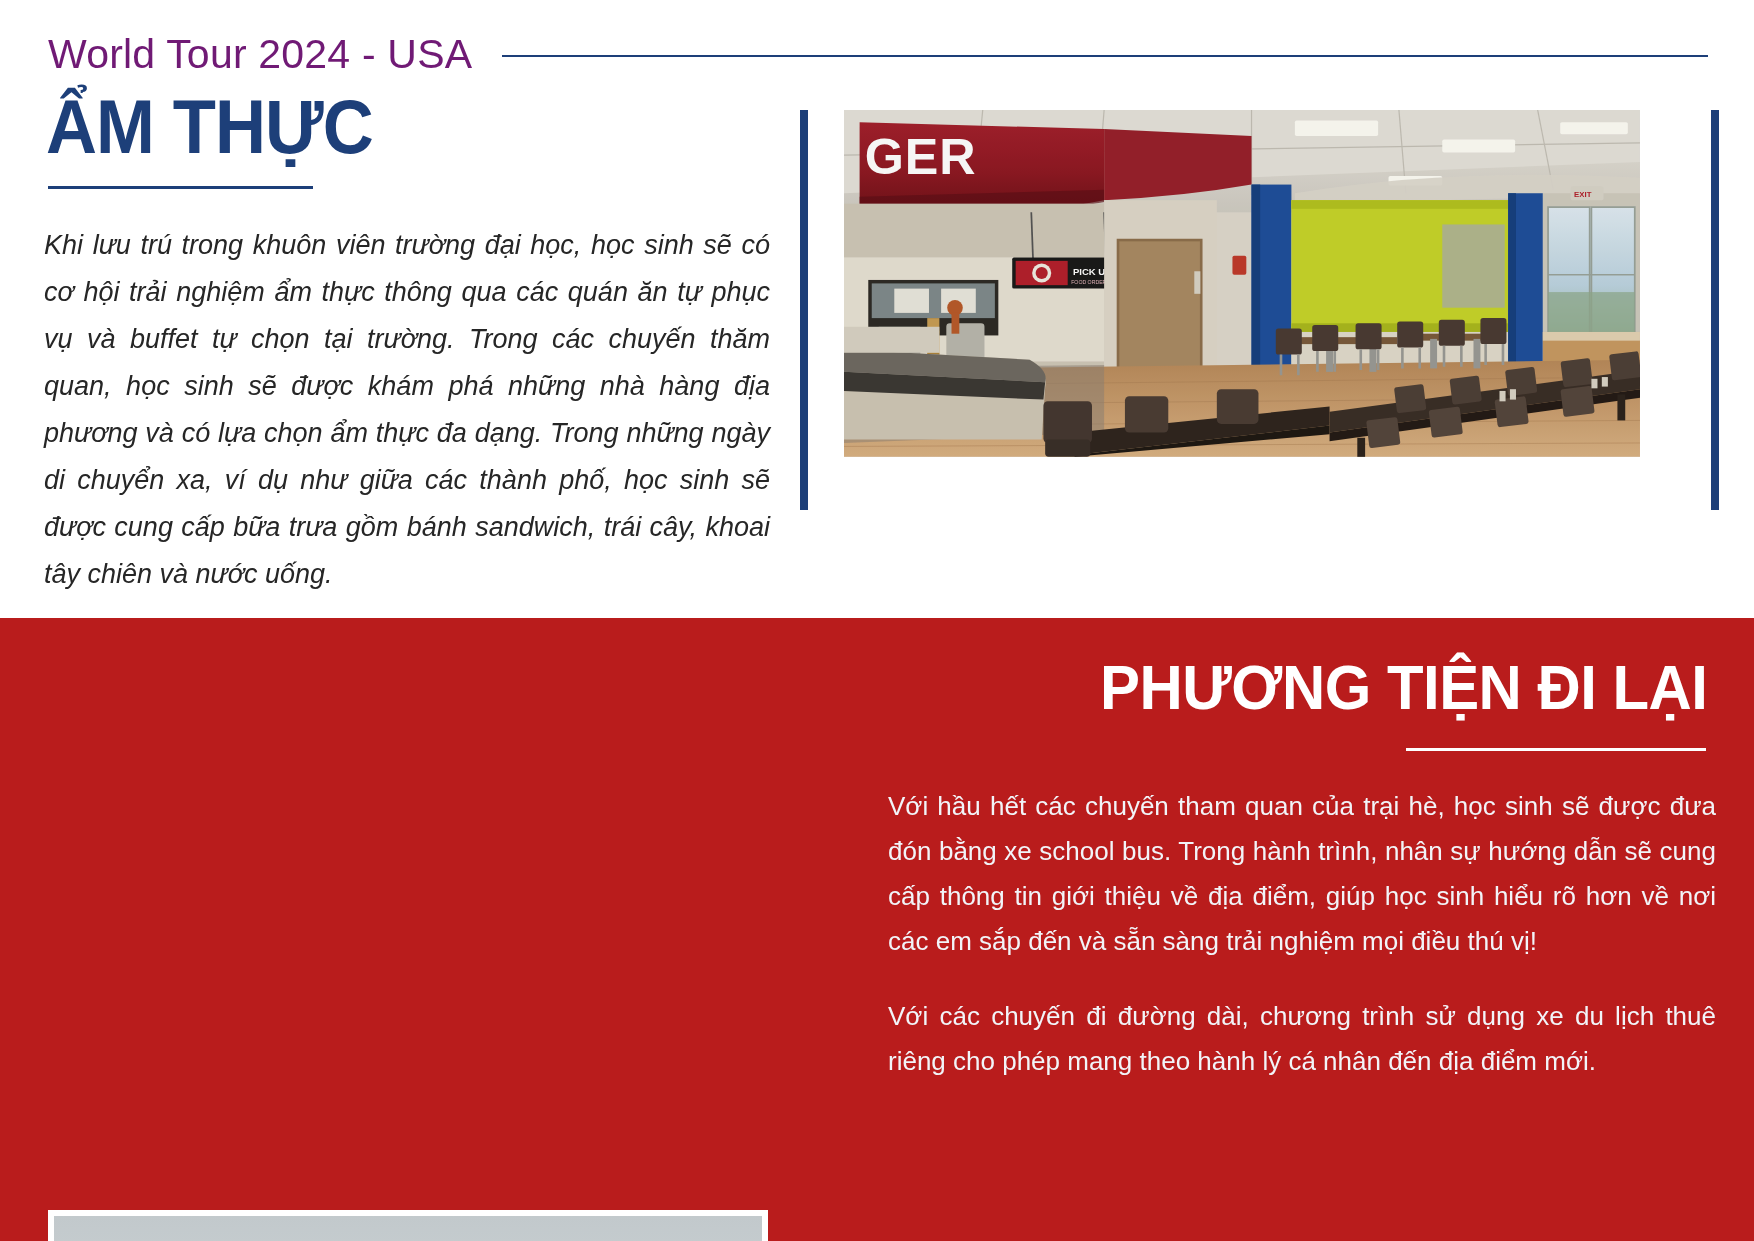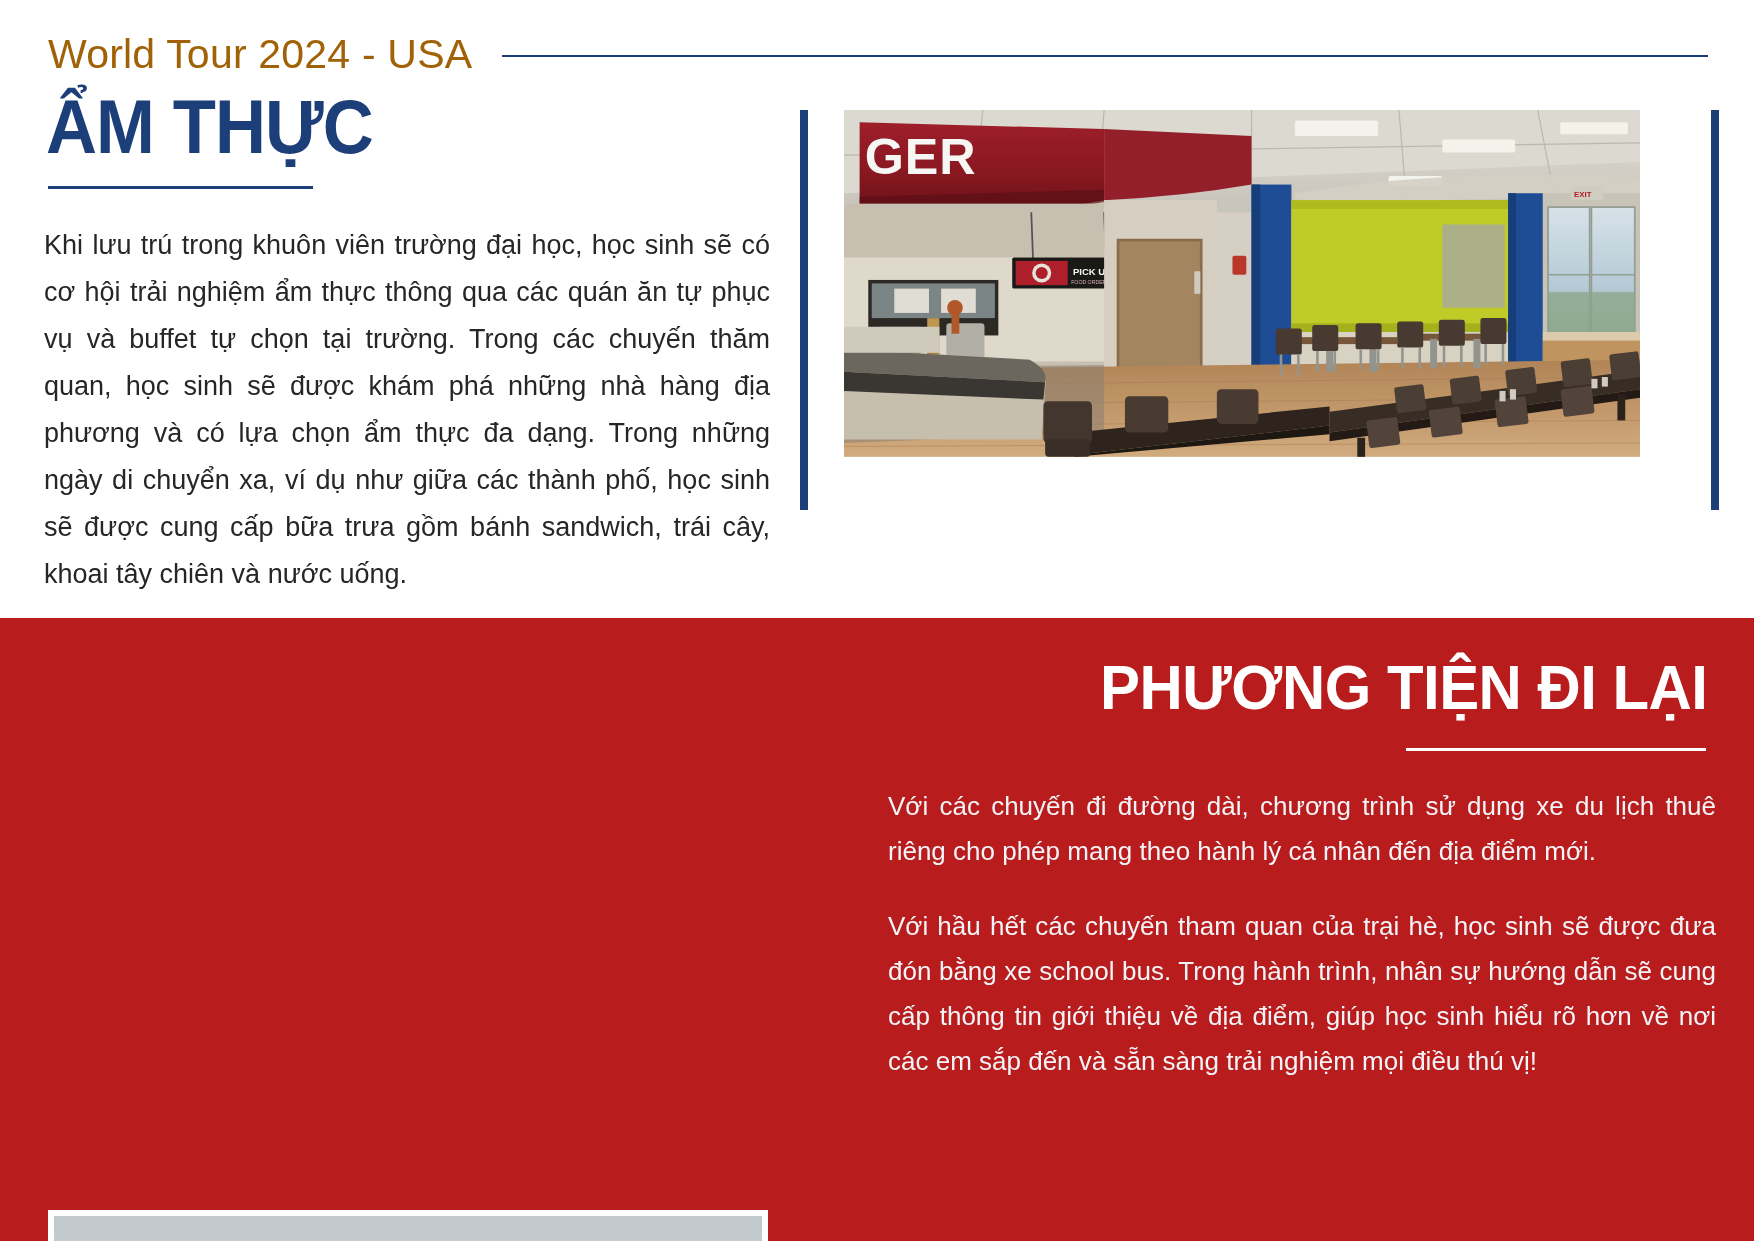--- a/index.html
+++ b/index.html
@@ -15,21 +15,21 @@
   #top-section {
     position:absolute; left:0; top:0; width:1754px; height:618px;
     background:#ffffff;
   }
 
   #eyebrow-row {
     position:absolute; left:48px; top:28px; width:1660px; height:52px;
     display:flex; align-items:center;
   }
   #eyebrow-title {
-    font-size:41px; color:#a16207; letter-spacing:0.2px;
+    font-size:41px; color:#701a75; letter-spacing:0.2px;
     font-weight:400; white-space:nowrap; line-height:1;
     font-family:"Liberation Sans", sans-serif;
   }
   #eyebrow-rule {
     flex:1 1 auto; height:0; border-top:2px solid #1d3f79; margin-left:30px;
     margin-top:4px;
   }
 
   #section1-title {
     position:absolute; left:46px; top:88px;
@@ -41,20 +41,21 @@
   #section1-underline {
     position:absolute; left:48px; top:186px; width:265px; height:0;
     border-top:3px solid #1d3f79;
   }
 
   #section1-body {
     position:absolute; left:44px; top:222px; width:726px;
     font-size:27px; line-height:47px; color:#262626;
     text-align:justify; text-justify:inter-word;
     font-family:"Liberation Sans", sans-serif;
+    font-style:italic;
   }
 
   
   #cafeteria-figure {
     position:absolute; left:844px; top:110px; width:796px; height:400px;
     overflow:hidden;
   }
   #cafeteria-accent-left {
     position:absolute; left:800px; top:110px; width:8px; height:400px;
     background:#1d3f79;
@@ -320,22 +321,22 @@
     </svg>
   </div>
 </div>
 
 <div id="bottom-section">
 
   <div id="section2-title">PHƯƠNG TIỆN ĐI LẠI</div>
   <div id="section2-underline"></div>
 
   <div id="section2-body">
+    <p>Với hầu hết các chuyến tham quan của trại hè, học sinh sẽ được đưa đón bằng xe school bus. Trong hành trình, nhân sự hướng dẫn sẽ cung cấp thông tin giới thiệu về địa điểm, giúp học sinh hiểu rõ hơn về nơi các em sắp đến và sẵn sàng trải nghiệm mọi điều thú vị!</p>
     <p>Với các chuyến đi đường dài, chương trình sử dụng xe du lịch thuê riêng cho phép mang theo hành lý cá nhân đến địa điểm mới.</p>
-    <p>Với hầu hết các chuyến tham quan của trại hè, học sinh sẽ được đưa đón bằng xe school bus. Trong hành trình, nhân sự hướng dẫn sẽ cung cấp thông tin giới thiệu về địa điểm, giúp học sinh hiểu rõ hơn về nơi các em sắp đến và sẵn sàng trải nghiệm mọi điều thú vị!</p>
   </div>
 
   <div id="bus-figure">
     <div id="bus-photo-inner">
       <svg class="photo-canvas" viewBox="0 0 708 398" preserveAspectRatio="none">
         <defs>
           <linearGradient id="bgSky" x1="0" y1="0" x2="0" y2="1">
             <stop offset="0%" stop-color="#c6cdd2"></stop>
             <stop offset="70%" stop-color="#dde2e4"></stop>
             <stop offset="100%" stop-color="#e9ebe8"></stop>

